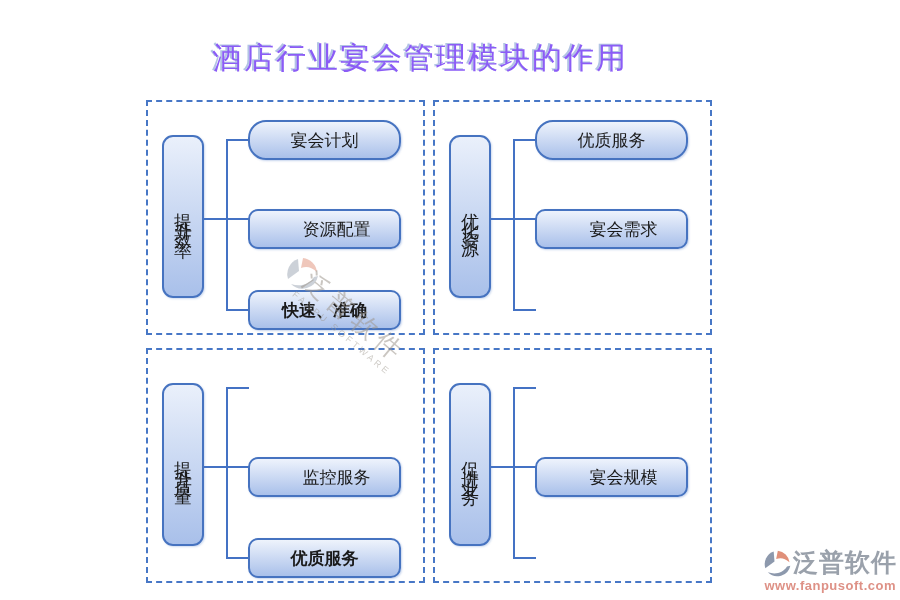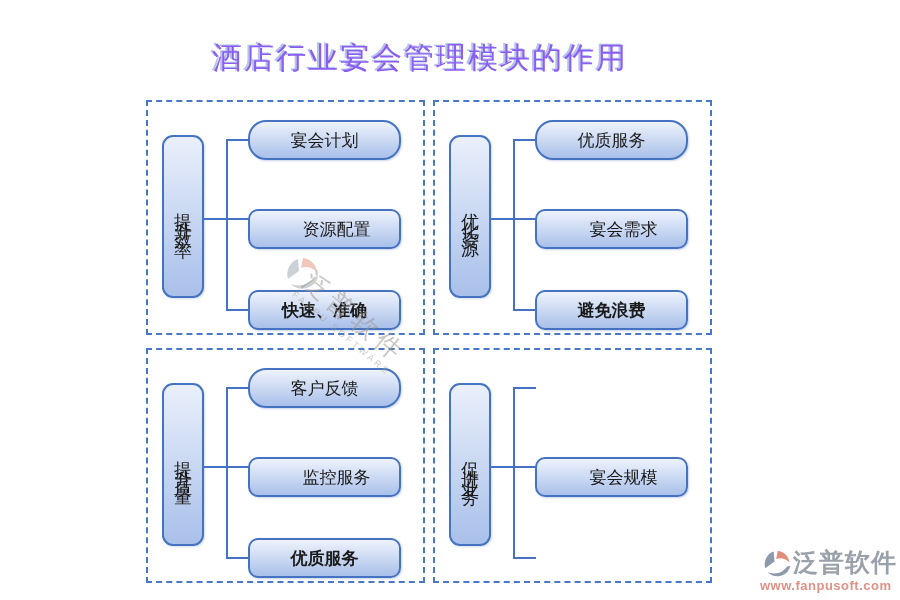--- a/index.html
+++ b/index.html
@@ -68,21 +68,21 @@
 
   
   .footer{position:absolute;left:760px;top:546px;width:136px;height:48px;}
   .footer .f-logo{position:absolute;left:2px;top:3px;width:30px;height:30px;}
   .f-brand{
     position:absolute;left:33px;top:0px;font-size:25px;font-weight:bold;
     letter-spacing:1px;color:#9AA1AB;white-space:nowrap;
     font-family:"Liberation Sans","DejaVu Sans",sans-serif;
   }
   .f-url{
-    position:absolute;left:0px;top:32px;width:136px;text-align:left;
+    position:absolute;left:0px;top:32px;width:136px;text-align:right;
     font-size:13px;font-weight:bold;color:#DE9186;letter-spacing:.5px;
     font-family:"Liberation Sans","DejaVu Sans",sans-serif;white-space:nowrap;
   }
 </style>
 </head>
 <body>
 
 <div class="stage">
 
   <div class="title">酒店行业宴会管理模块的作用</div>
@@ -103,32 +103,30 @@
   <div class="quadrant q2">
     <div class="vlabel">
       <span>优化资源</span>
     </div>
     <div class="line mainline"></div>
     <div class="line trunk"></div>
     <div class="line branch b1"></div>
     <div class="line branch b3"></div>
     <div class="item i1">优质服务</div>
     <div class="item i2">宴会需求</div>
-    <div class="item i3">避免浪费</div>
   </div>
 
   <div class="quadrant q3">
     <div class="vlabel">
       <span>提升质量</span>
     </div>
     <div class="line mainline"></div>
     <div class="line trunk"></div>
     <div class="line branch b1"></div>
     <div class="line branch b3"></div>
-    <div class="item i1">客户反馈</div>
     <div class="item i2">监控服务</div>
     <div class="item i3">优质服务</div>
   </div>
 
   <div class="quadrant q4">
     <div class="vlabel">
       <span>促进业务</span>
     </div>
     <div class="line mainline"></div>
     <div class="line trunk"></div>

